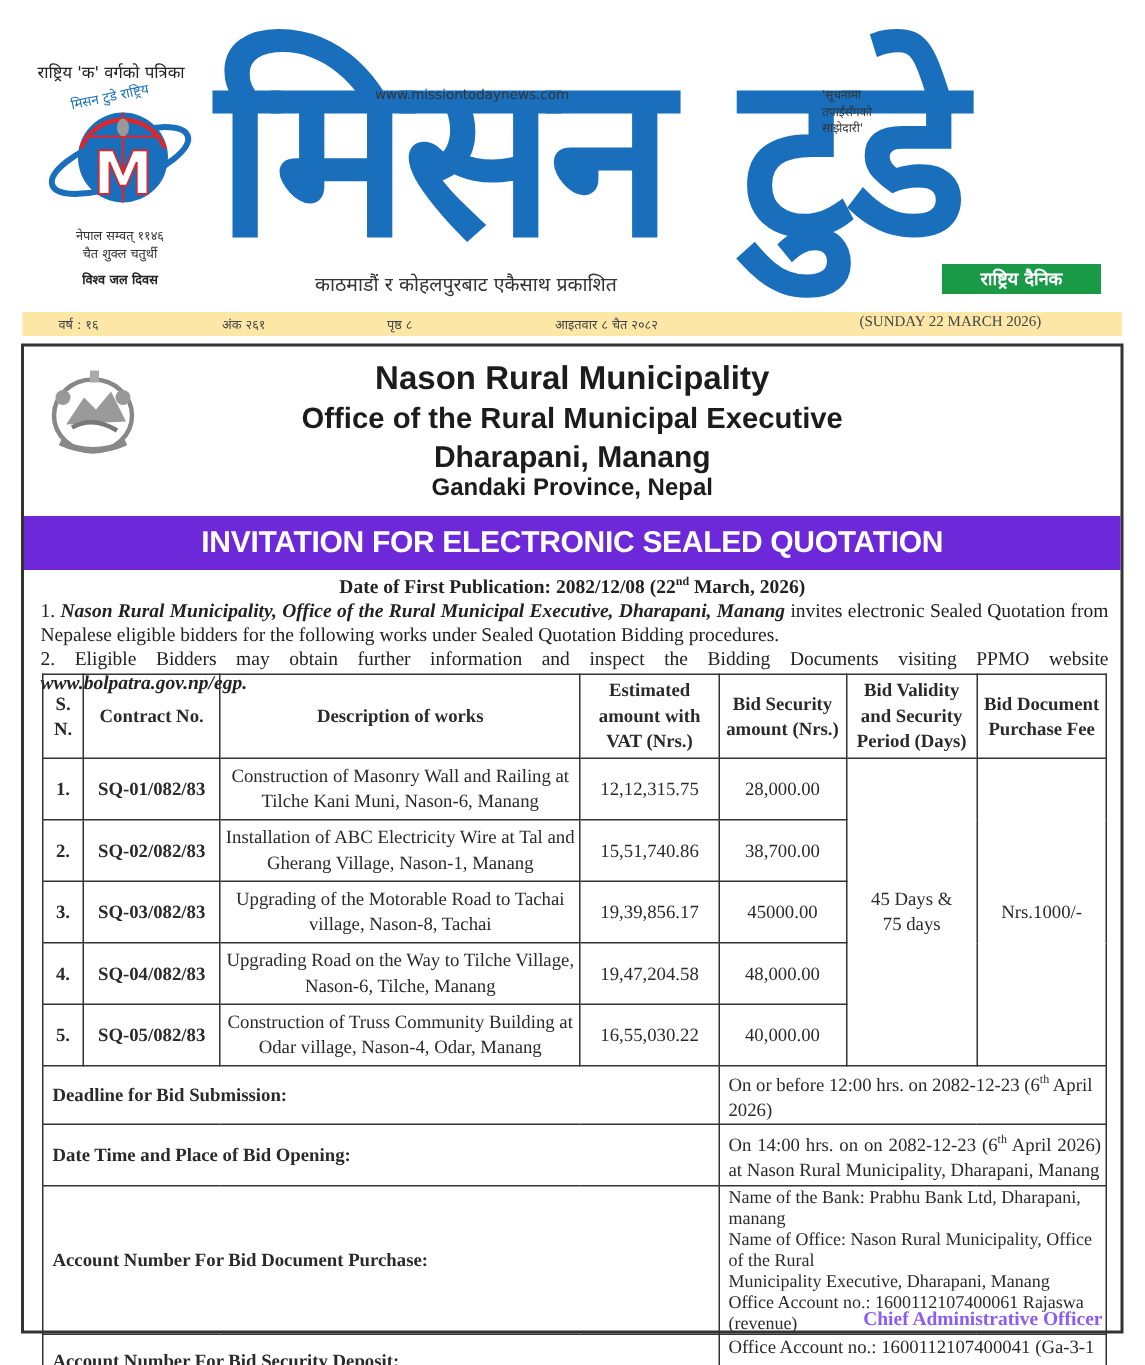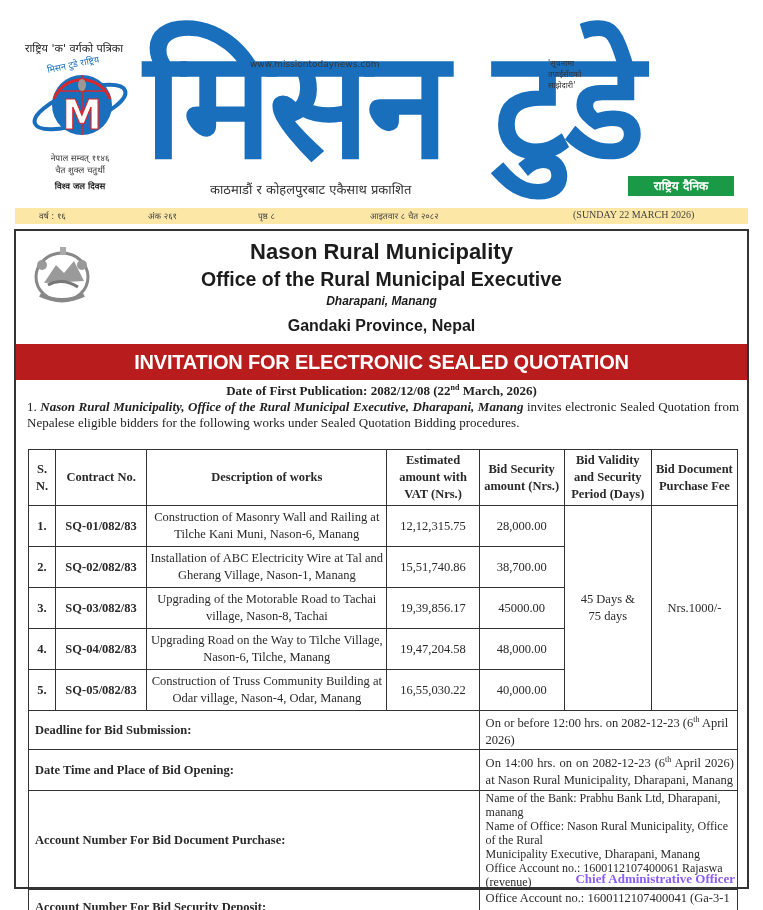--- a/index.html
+++ b/index.html
@@ -21,23 +21,23 @@
   .issue-bar { position: absolute; left: 15px; top: 208px; width: 733px; height: 16px; background: #fce7a6; font-family: "DejaVu Sans", sans-serif; font-size: 8.5px; color: #444; }
   .issue-bar span { position: absolute; top: 2px; white-space: nowrap; }
   .issue-bar .eng { font-family: "Liberation Serif", serif; font-size: 10px; top: 1px; }
 
   
   .notice { position: absolute; left: 14px; top: 229px; width: 735px; height: 660px; border: 2px solid #333; background: #fff; }
   .emblem { position: absolute; left: 12px; top: 10px; width: 68px; height: 68px; }
   .hdr { position: absolute; left: 0; width: 731px; text-align: center; font-family: "Liberation Sans", sans-serif; color: #1c1c1c; }
   .hdr.h1 { top: 8px; font-size: 22px; font-weight: bold; }
   .hdr.h2 { top: 37px; font-size: 19.5px; font-weight: bold; }
-  .hdr.h3 { top: 63px; font-size: 12px; font-weight: bold; font-style: italic; }
+  .hdr.h3 { top: 63px; font-size: 20px; font-weight: bold; }
   .hdr.h4 { top: 86px; font-size: 16px; font-weight: bold; }
-  .banner { position: absolute; left: 0; top: 113px; width: 731px; height: 36px; background: #b91c1c; color: #fff; text-align: center; font-family: "Liberation Sans", sans-serif; font-weight: bold; font-size: 20px; line-height: 36px; letter-spacing: -0.2px; }
+  .banner { position: absolute; left: 0; top: 113px; width: 731px; height: 36px; background: #6d28d9; color: #fff; text-align: center; font-family: "Liberation Sans", sans-serif; font-weight: bold; font-size: 20px; line-height: 36px; letter-spacing: -0.2px; }
 
   .pubdate { position: absolute; left: 0; top: 152px; width: 731px; text-align: center; font-size: 13px; font-weight: bold; color: #222; }
   .pubdate sup { font-size: 8px; }
   .para { position: absolute; left: 11px; width: 712px; font-size: 13px; line-height: 16px; color: #222; text-align: justify; }
   .para.p1 { top: 168px; }
   .para.p2 { top: 200px; }
   .para b i, .para i b { font-weight: bold; font-style: italic; }
 
   
   table.bids { position: absolute; left: 12px; top: 218px; width: 710px; border-collapse: collapse; font-size: 12.5px; color: #2a2a2a; }
@@ -107,20 +107,21 @@
   </svg>
   <div class="hdr h1">Nason Rural Municipality</div>
   <div class="hdr h2">Office of the Rural Municipal Executive</div>
   <div class="hdr h3">Dharapani, Manang</div>
   <div class="hdr h4">Gandaki Province, Nepal</div>
   <div class="banner">INVITATION FOR ELECTRONIC SEALED QUOTATION</div>
 
   <div class="pubdate"><span>Date of First Publication: 2082/12/08 (22</span><sup>nd</sup><span> March, 2026)</span></div>
 
   <div class="para p1"><span>1. </span><b><i>Nason Rural Municipality, Office of the Rural Municipal Executive, Dharapani, Manang</i></b><span> invites electronic Sealed Quotation from Nepalese eligible bidders for the following works under Sealed Quotation Bidding procedures.</span></div>
+  <div class="para p2"><span>2. Eligible Bidders may obtain further information and inspect the Bidding Documents visiting PPMO website </span><b><i>www.bolpatra.gov.np/egp.</i></b></div>
 
   <table class="bids">
     <colgroup>
       <col style="width:27px">
         <col style="width:91px">
         <col style="width:240px">
         <col style="width:92px">
         <col style="width:85px">
         <col style="width:87px">
         <col style="width:86px">

